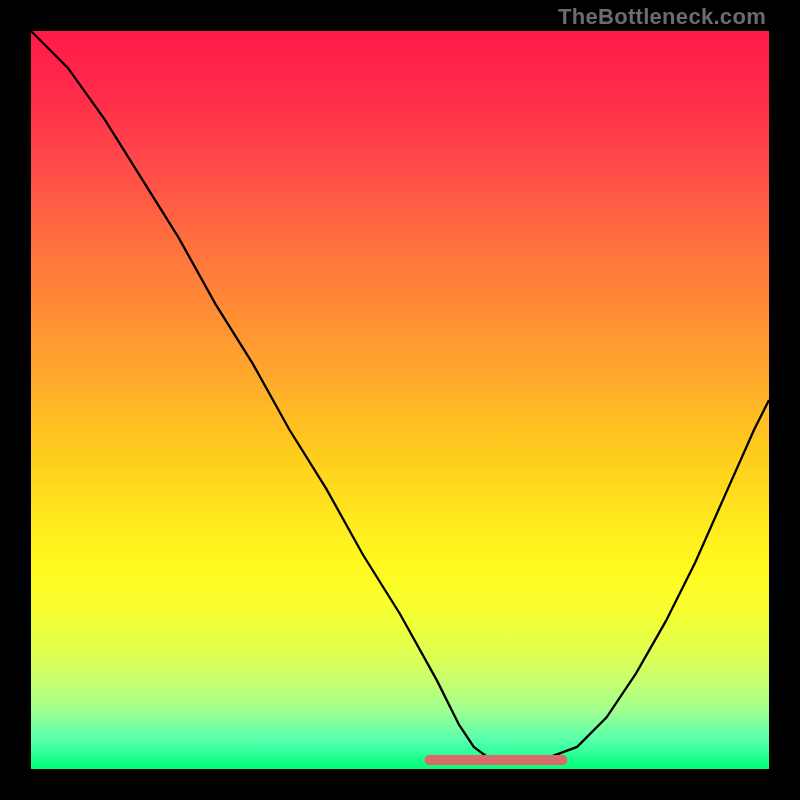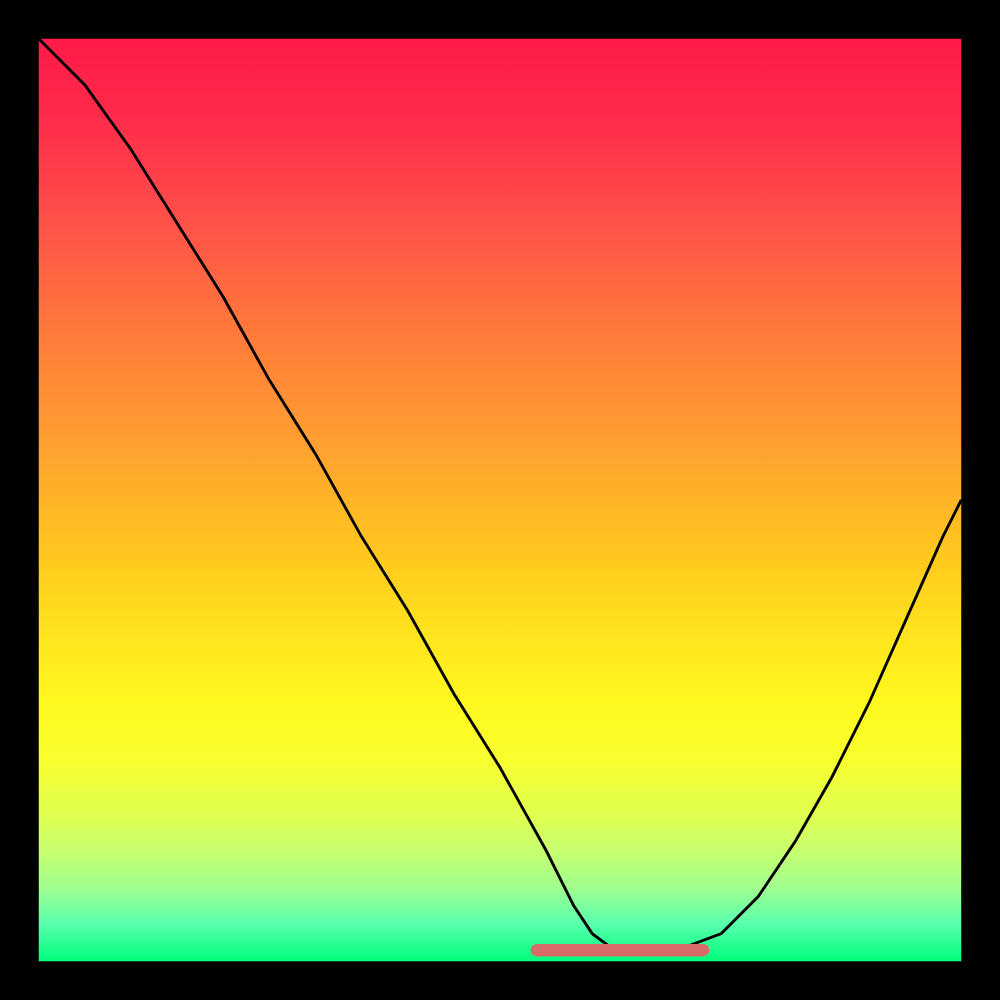--- a/index.html
+++ b/index.html
@@ -72,13 +72,14 @@
 <body>
 
 <div class="frame">
   <div class="plot"></div>
 
   <svg class="curve" viewBox="0 0 738 738">
     <path id="series-path" class="series" d="M0.0 0.0 L36.9 36.9 L73.8 88.6 L110.7 147.6 L147.6 206.6 L184.5 273.1 L221.4 332.1 L258.3 398.5 L295.2 457.6 L332.1 524.0 L369.0 583.0 L405.9 649.4 L428.0 693.7 L442.8 715.9 L457.6 726.9 L472.3 730.6 L487.1 730.6 L516.6 726.9 L546.1 715.9 L575.6 686.3 L605.2 642.1 L634.7 590.4 L664.2 531.4 L693.7 464.9 L723.2 398.5 L738.0 369.0"></path>
     <path id="dip-path" class="dip-mark" d="M398.5 729.1 L531.4 729.1"></path>
   </svg>
 
+  <div class="watermark">TheBottleneck.com</div>
 </div>
 
 </body></html>

